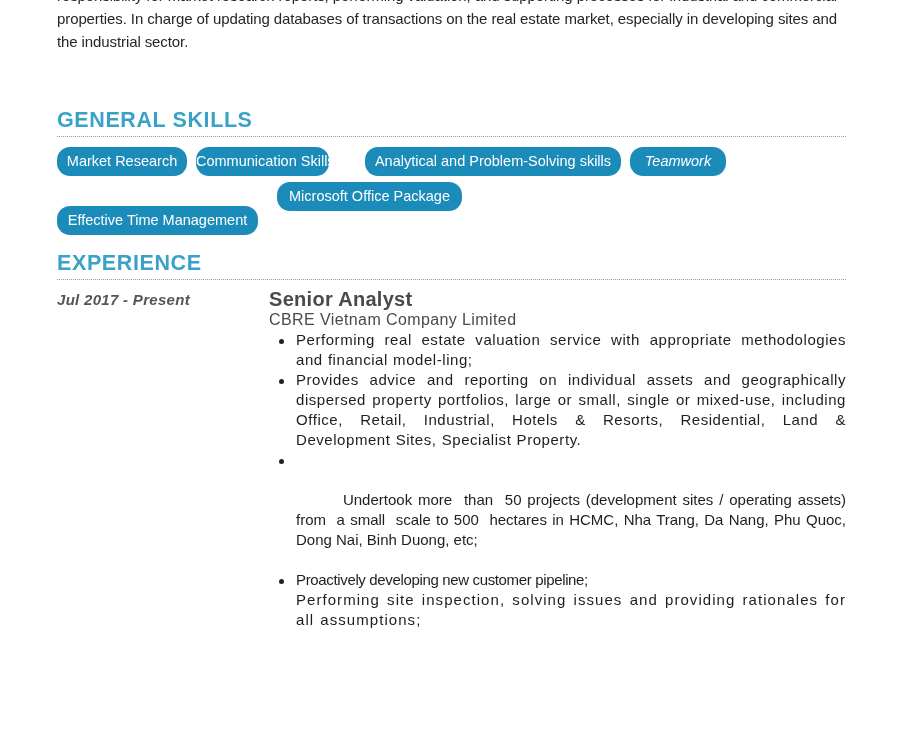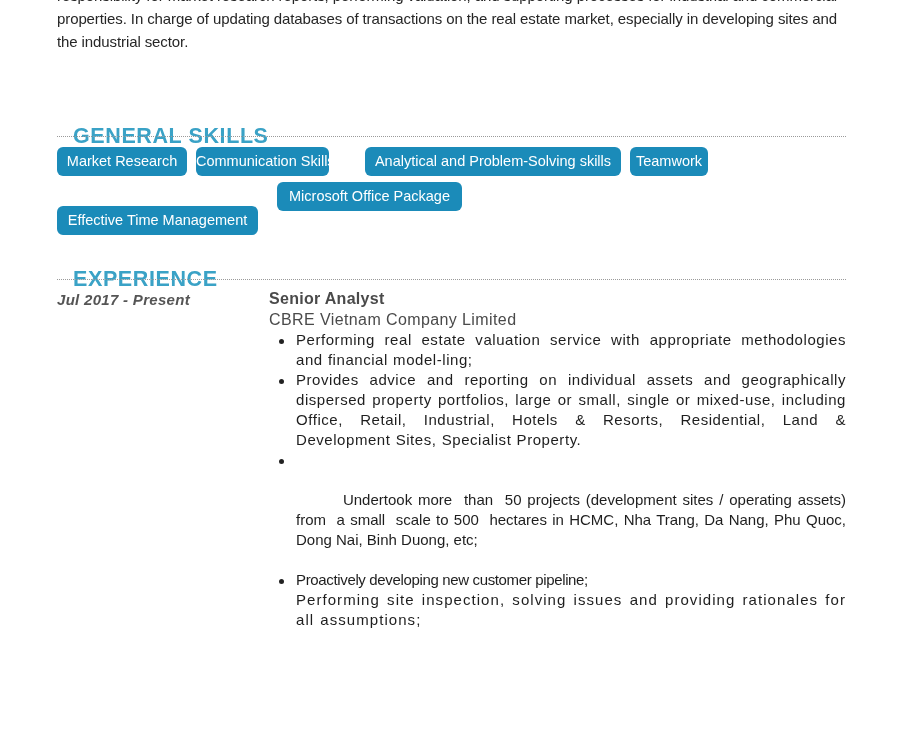--- a/index.html
+++ b/index.html
@@ -33,21 +33,21 @@
       margin: 0;
       letter-spacing: -0.1px;
     }
     .section-title {
       position: absolute;
       left: 0;
       font-size: 21.5px;
       font-weight: bold;
       letter-spacing: 0.6px;
       color: #3aa2c6;
-      margin: 16px;
+      margin: 0;
       line-height: 24px;
     }
     .divider {
       position: absolute;
       left: 0;
       width: 789px;
       height: 0;
       border-top: 1.5px dotted #9a9a9a;
     }
     .skills {
@@ -56,21 +56,21 @@
       top: 147px;
       width: 800px;
     }
     .pill {
       position: absolute;
       height: 29px;
       line-height: 29px;
       background: #1b8bb9;
       color: #ffffff;
       font-size: 14.5px;
-      border-radius: 6px;
+      border-radius: 13px;
       text-align: center;
       white-space: nowrap;
       box-sizing: border-box;
     }
     .date {
       position: absolute;
       left: 0;
       top: 291px;
       font-size: 15px;
       font-weight: bold;
@@ -78,21 +78,21 @@
       color: #555555;
       letter-spacing: 0.3px;
     }
     .job {
       position: absolute;
       left: 212px;
       top: 289px;
       width: 577px;
     }
     .job-title {
-      font-size: 16px;
+      font-size: 20px;
       font-weight: bold;
       color: #4a4a4a;
       line-height: 20px;
       letter-spacing: 0.3px;
     }
     .job-company {
       font-size: 16px;
       font-weight: normal;
       color: #4a4a4a;
       line-height: 21px;
@@ -132,21 +132,21 @@
 
   <p class="summary">responsibility for market research reports, performing valuation, and supporting processes for industrial and commercial properties. In charge of updating databases of transactions on the real estate market, especially in developing sites and the industrial sector.</p>
 
   <h2 class="section-title" style="top:108px;">GENERAL SKILLS</h2>
   <div class="divider" style="top:136px;"></div>
 
   <div class="skills">
     <span class="pill" style="left:0; top:0; width:130px;">Market Research</span>
     <span class="pill" style="left:139px; top:0; width:133px;">Communication Skills</span>
     <span class="pill" style="left:308px; top:0; width:256px;">Analytical and Problem-Solving skills</span>
-    <span class="pill" style="left:573px; top:0; width:78px;">Teamwork</span>
+    <span class="pill" style="left:573px; top:0; width:96px;font-style:italic;">Teamwork</span>
     <span class="pill" style="left:0; top:35px; width:201px;margin-top:24px;">Effective Time Management</span>
     <span class="pill" style="left:220px; top:35px; width:185px;">Microsoft Office Package</span>
   </div>
 
   <h2 class="section-title" style="top:251px;">EXPERIENCE</h2>
   <div class="divider" style="top:279px;"></div>
 
   <div class="date">Jul 2017 - Present</div>
 
   <div class="job">

